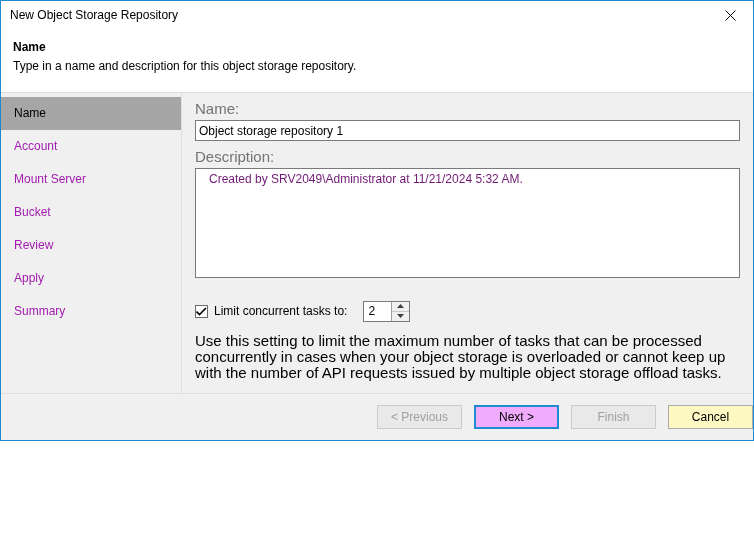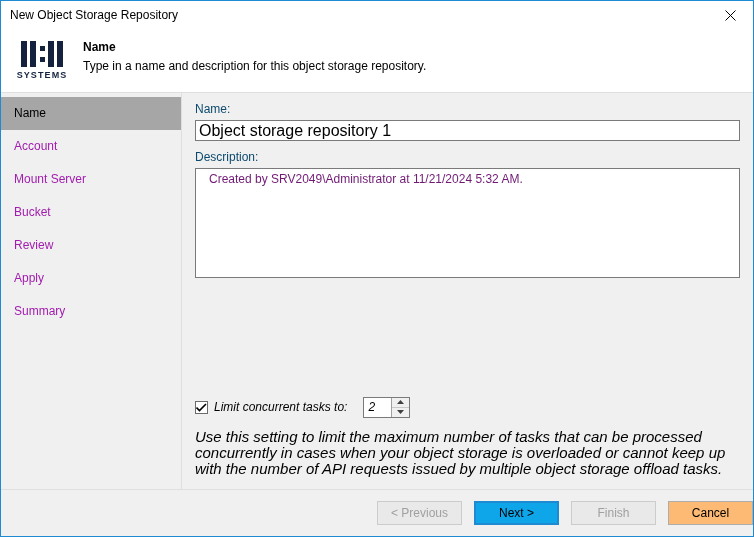--- a/index.html
+++ b/index.html
@@ -14,21 +14,21 @@
     font-family: "Liberation Sans", sans-serif;
     font-size: 12px;
     color: #000000;
     -webkit-font-smoothing: none;
   }
 
   #window {
     position: absolute;
     left: 0; top: 0;
     width: 754px;
-    height: 537px;
+    height: 441px;
     box-sizing: border-box;
     border: 1px solid #1d8ad1;
     background: #ffffff;
     display: flex;
     flex-direction: column;
   }
 
   
   #titlebar {
     height: 29px;
@@ -162,32 +162,32 @@
   #content {
     flex: 1;
     position: relative;
     background: #f0f0f0;
     padding: 9px 13px 0 13px;
     box-sizing: border-box;
     display: flex;
     flex-direction: column;
   }
   .field-label {
-    font-size: 12px;
-    color: #0c4a6e;
+    font-size: 15px;
+    color: #737373;
     margin-bottom: 4px;
     line-height: 14px;
   }
   #name-input {
     height: 21px;
     box-sizing: border-box;
     border: 1px solid #7a7a7a;
     background: #ffffff;
     font-family: "Liberation Sans", sans-serif;
-    font-size: 16px;
+    font-size: 12px;
     color: #000000;
     padding: 0 3px;
     outline: none;
     width: 100%;
     display: block;
   }
   #desc-gap { height: 9px; }
   #desc-area {
     height: 110px;
     box-sizing: border-box;
@@ -201,21 +201,20 @@
     resize: none;
     width: 100%;
     display: block;
     line-height: 15px;
     overflow: hidden;
   }
 
   #limit-block {
     margin-top: auto;
     padding-bottom: 12px;
-    font-style: italic;
   }
   #limit-row {
     display: flex;
     align-items: center;
     height: 22px;
   }
   .cbx {
     width: 13px;
     height: 13px;
     box-sizing: border-box;
@@ -287,65 +286,52 @@
   }
   .btn {
     width: 85px;
     height: 24px;
     box-sizing: border-box;
     font-family: "Liberation Sans", sans-serif;
     font-size: 12px;
     line-height: 22px;
     text-align: center;
     border: 1px solid #adadad;
-    background: #fdba74;
+    background: #fef9c3;
     color: #000000;
     margin-left: 12px;
     cursor: default;
   }
   .btn.disabled {
     color: #a0a0a0;
     border-color: #cccccc;
     background: #e9e9e9;
   }
   .btn.default {
     border: 2px solid #1d8ad1;
-    background: #0ea5e9;
+    background: #f0abfc;
     line-height: 20px;
   }
 </style>
 </head>
 <body>
 
 <div id="window">
 
   <div id="titlebar">
     <div id="title-text">New Object Storage Repository</div>
     <div id="close-button">
       <svg width="11" height="11" viewBox="0 0 11 11">
         <line x1="0.5" y1="0.5" x2="10.5" y2="10.5" stroke="#000000" stroke-width="1"></line>
         <line x1="10.5" y1="0.5" x2="0.5" y2="10.5" stroke="#000000" stroke-width="1"></line>
       </svg>
     </div>
   </div>
 
   <div id="header">
-    <div id="logo">
-      <div id="logo-mark">
-        <div class="logo-bar"></div>
-        <div class="logo-bar"></div>
-        <div id="logo-dots">
-          <div class="logo-dot"></div>
-          <div class="logo-dot"></div>
-        </div>
-        <div class="logo-bar"></div>
-        <div class="logo-bar last"></div>
-      </div>
-      <div id="logo-word">SYSTEMS</div>
-    </div>
     <div id="header-text">
       <div id="header-title">Name</div>
       <div id="header-sub">Type in a name and description for this object storage repository.</div>
     </div>
     <div id="header-rule"></div>
   </div>
 
   <div id="body">
 
     <div id="sidebar">

